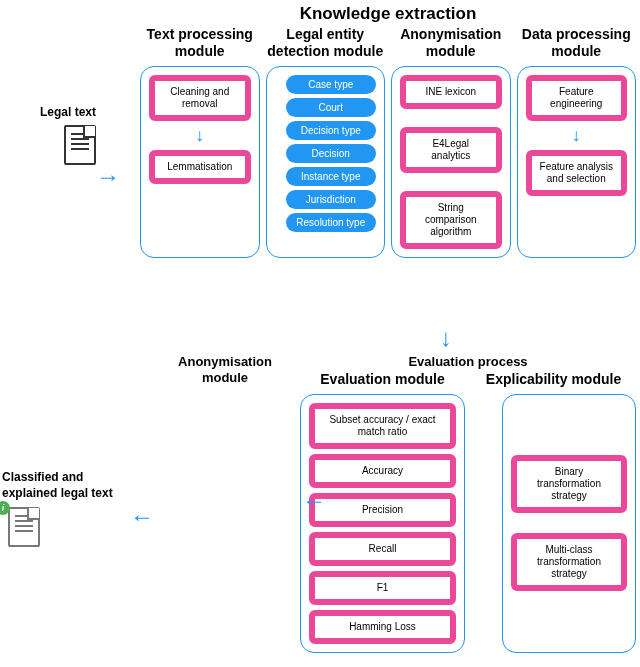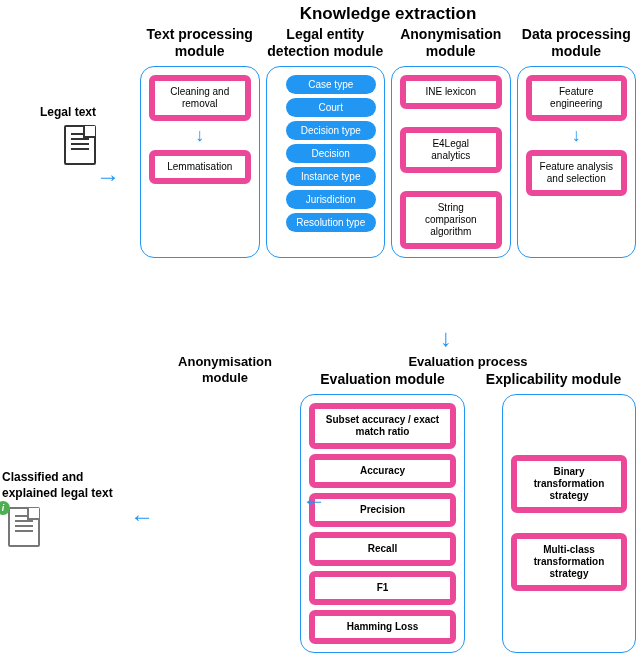--- a/index.html
+++ b/index.html
@@ -30,21 +30,21 @@
 
 .legal-input { position: absolute; top: 105px; left: 6px; width: 90px; display: flex; flex-direction: column; align-items: flex-end; gap: 6px; }
 .input-arrow { position: absolute; top: 160px; left: 96px; }
 
 .mid-arrow { position: absolute; top: 324px; left: 440px; }
 
 .bottom-row { position: absolute; top: 354px; left: 160px; right: 4px; display: flex; gap: 10px; align-items: flex-start; }
 .ep-title { font-size: 13px; font-weight: 600; text-align: center; margin-bottom: 2px; }
 .ep-outer { display: flex; gap: 6px; }
 .ep-col { flex: 1; display: flex; flex-direction: column; }
-.ep-col .module-box { flex: 1; font-weight: bold; }
+.ep-col .module-box { flex: 1; }
 
 .explic { width: 130px; }
 .eval { flex: 1; }
 
 .output-block { position: absolute; top: 470px; left: 2px; width: 120px; display: flex; flex-direction: column; align-items: flex-start; gap: 6px; justify-content: flex-end; }
 .out-arrow2 { position: absolute; top: 500px; left: 130px; }
 .out-arrow1 { position: absolute; top: 484px; left: 302px; }
 
 .doc-icon2 { width: 32px; height: 40px; border: 2px solid #777; border-radius: 2px; position: relative; margin-left: 6px; }
 .doc-icon2::before { content: ""; position: absolute; top: 6px; left: 5px; right: 5px; height: 2px; background: #777; box-shadow: 0 5px 0 #777, 0 10px 0 #777, 0 15px 0 #777; }

